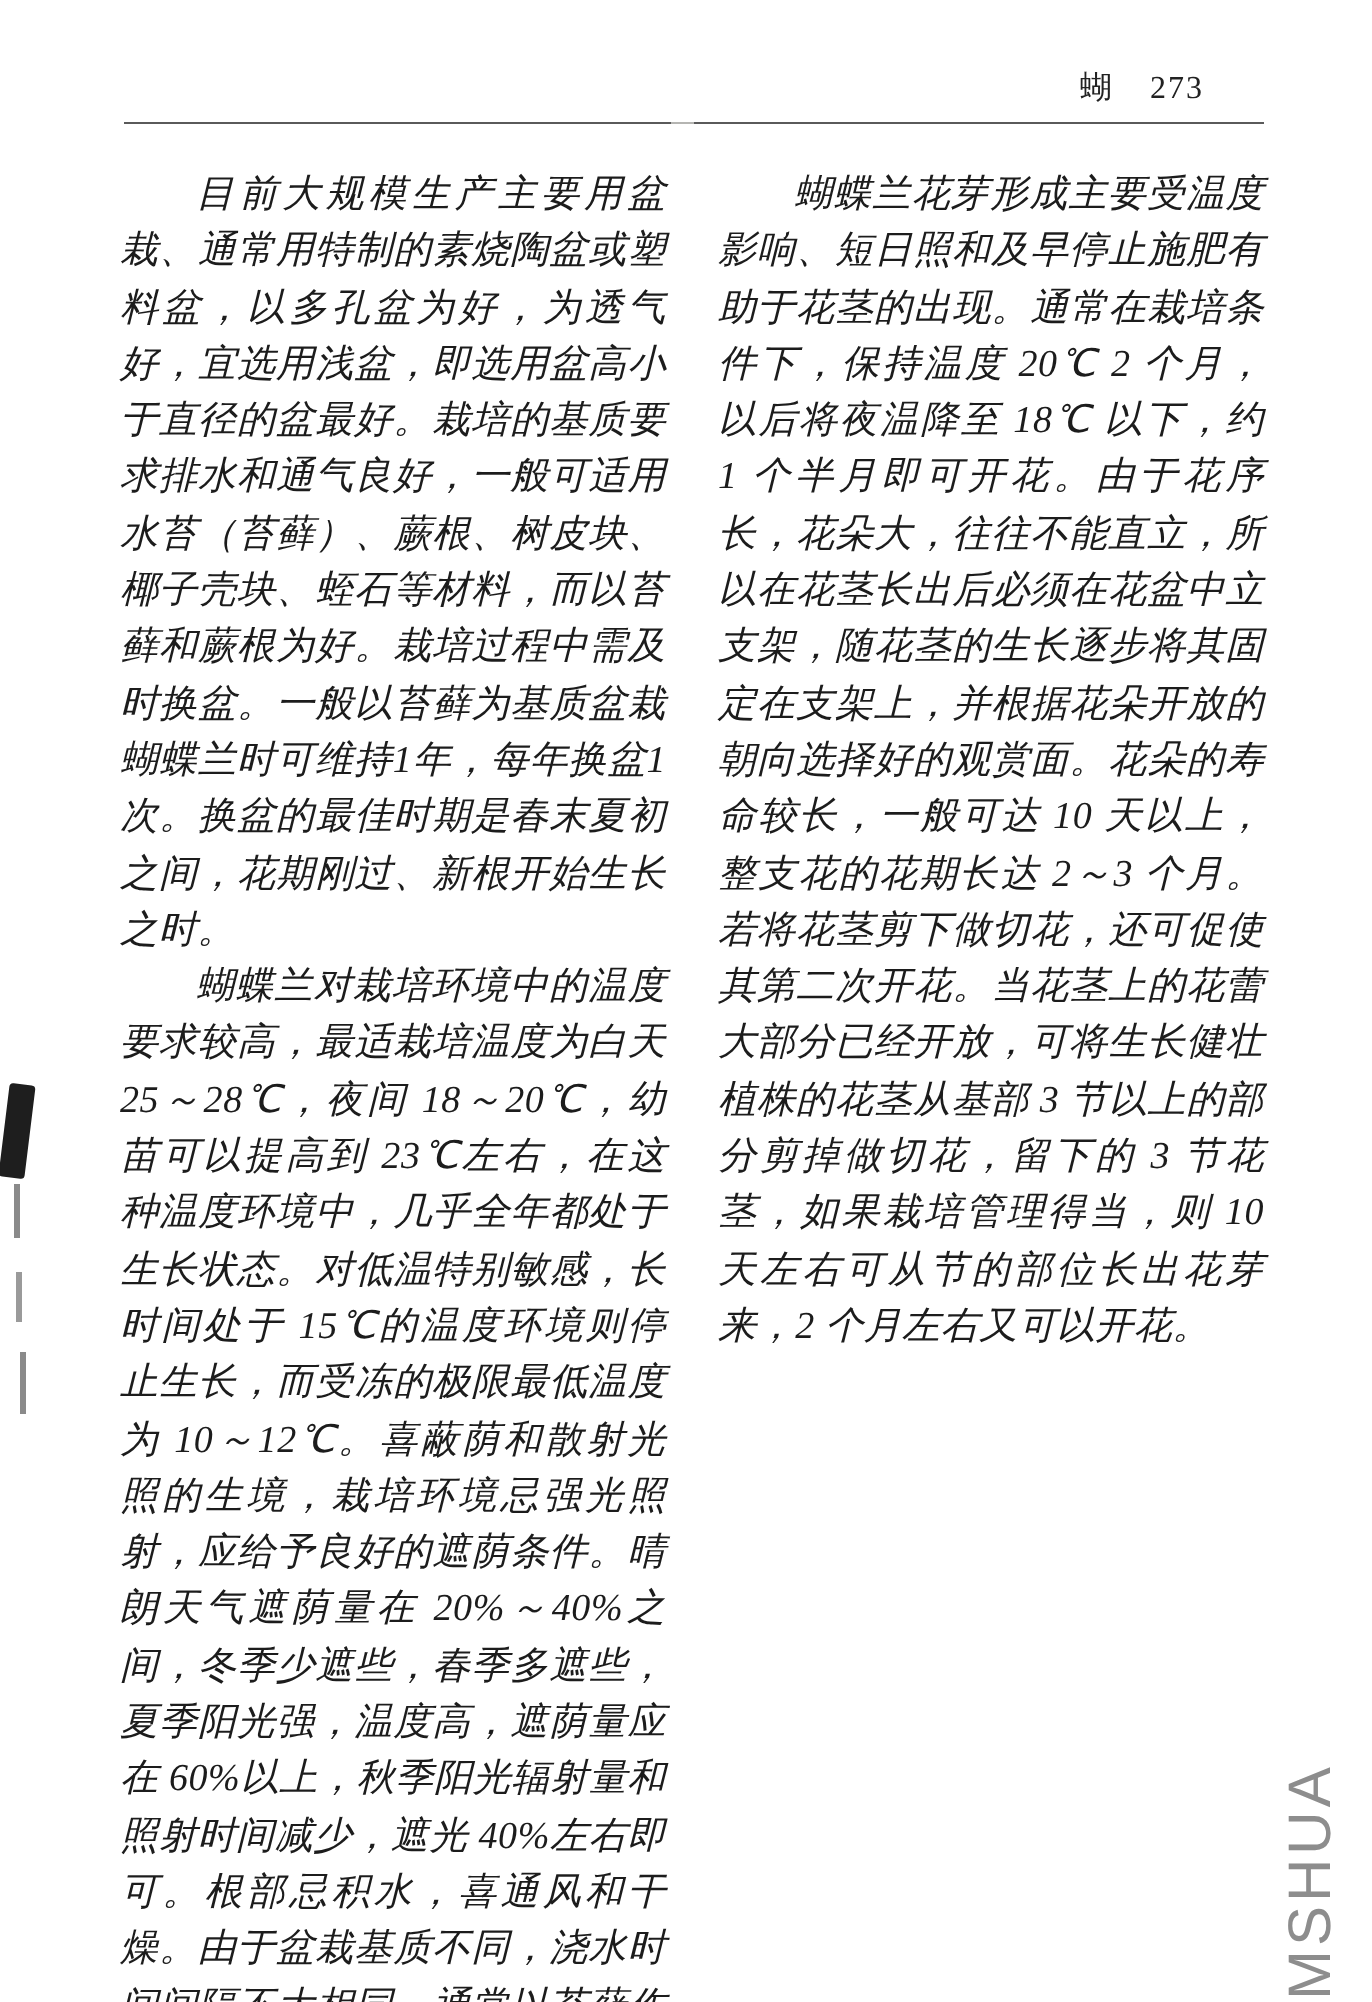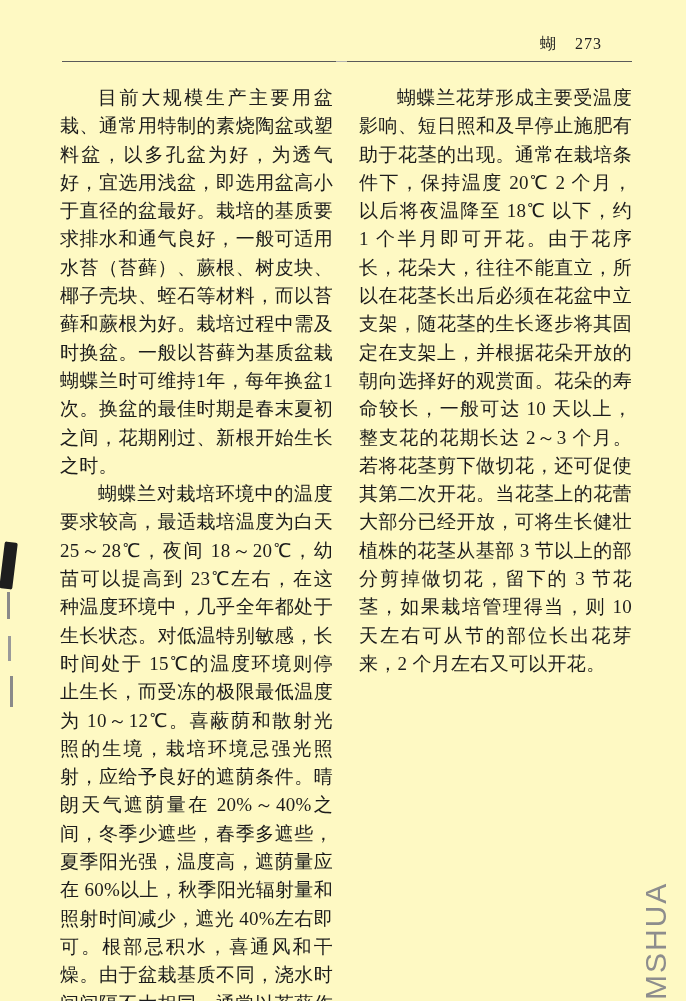--- a/index.html
+++ b/index.html
@@ -4,21 +4,21 @@
 <style>
   html,body{margin:0;padding:0;}
   body{
     width:686px;height:1001px;
     background:#e9e9e7;
     font-family:"Liberation Serif", serif;
   }
   .page{
     position:relative;
     width:686px;height:1001px;
-    background:#fef9c3;
+    background:#ffffff;
     overflow:hidden;
     color:#1c1c1c;
   }
   .header{
     position:absolute;
     top:34px;right:84px;
     font-size:16px;
     letter-spacing:1px;
     color:#222;
   }
@@ -42,21 +42,21 @@
   }
   .column p{
     margin:0;
     font-size:19px;
     line-height:28.3px;
     text-align:justify;
     text-justify:inter-ideograph;
     letter-spacing:0.3px;
     word-break:break-all;
   }
-  .indent{text-indent:2em;}
+  .indent{text-indent:2em;font-style:italic;}
   .watermark-wrap{
     position:absolute;
     left:584px;top:909px;
     width:146px;height:36px;
     transform:rotate(-90deg);
     pointer-events:none;
   }
   .watermark{
     font-family:"Liberation Sans", sans-serif;
     font-size:30px;

